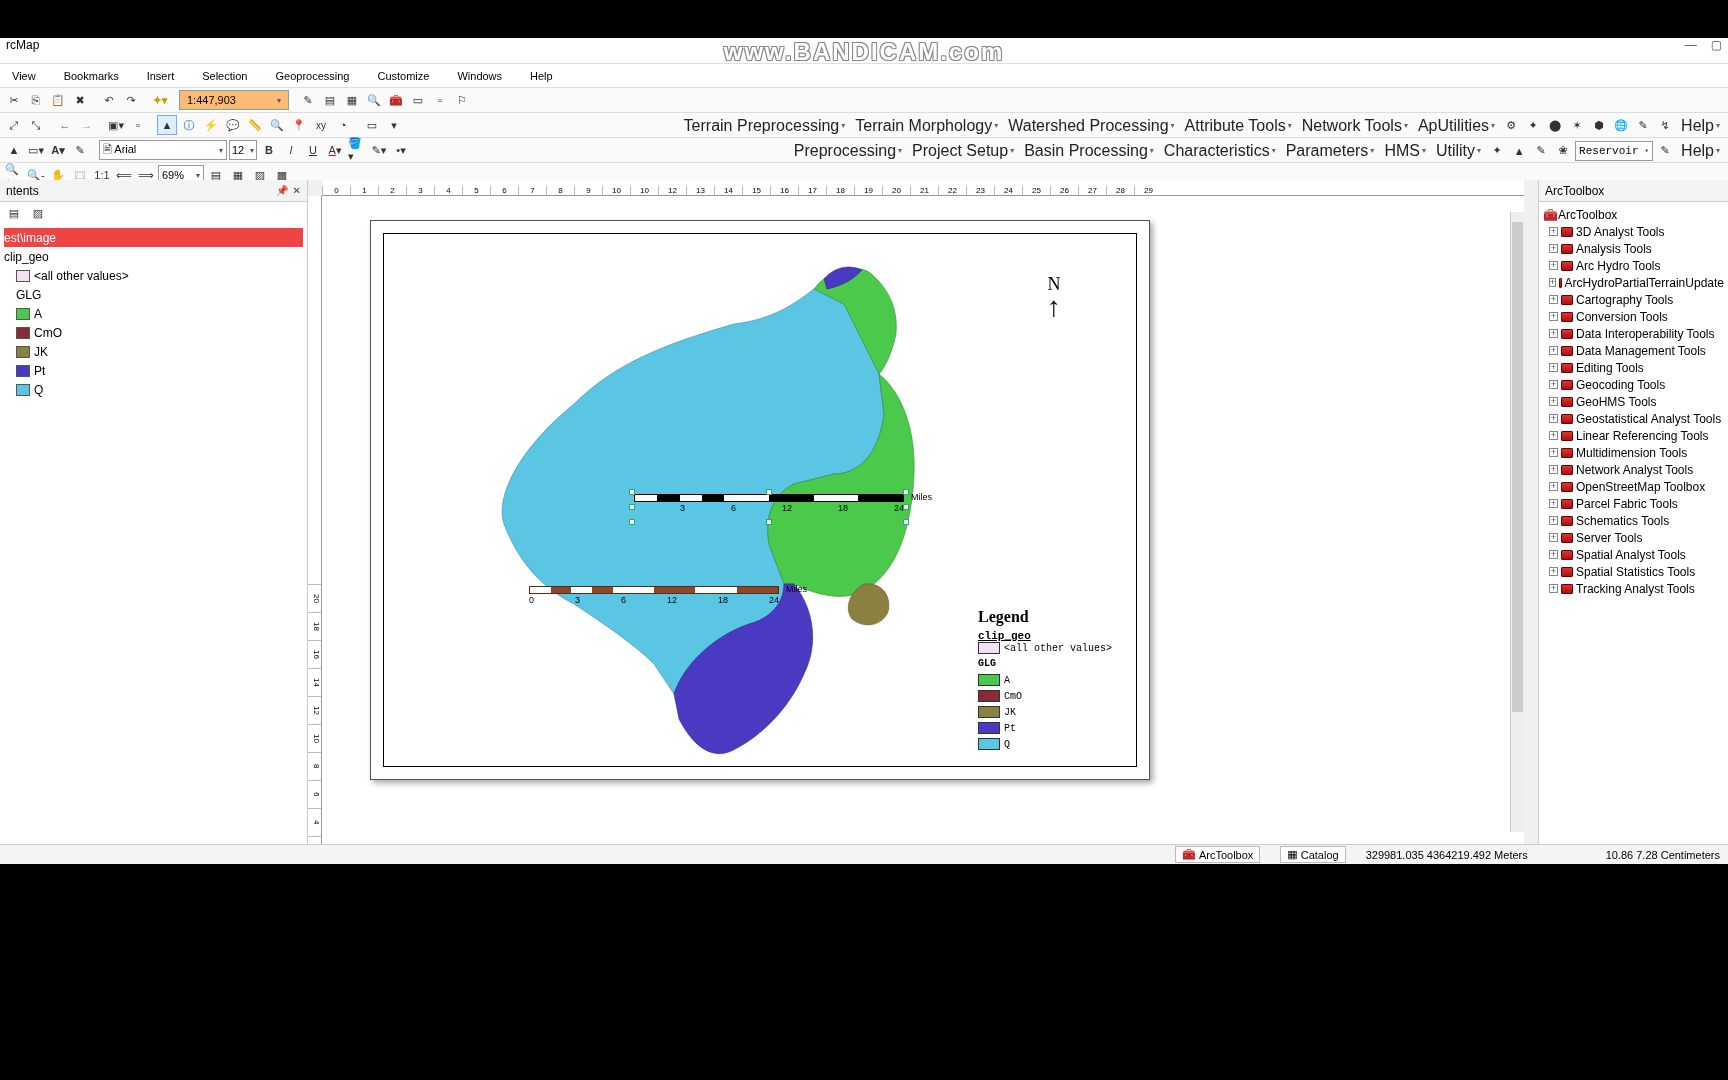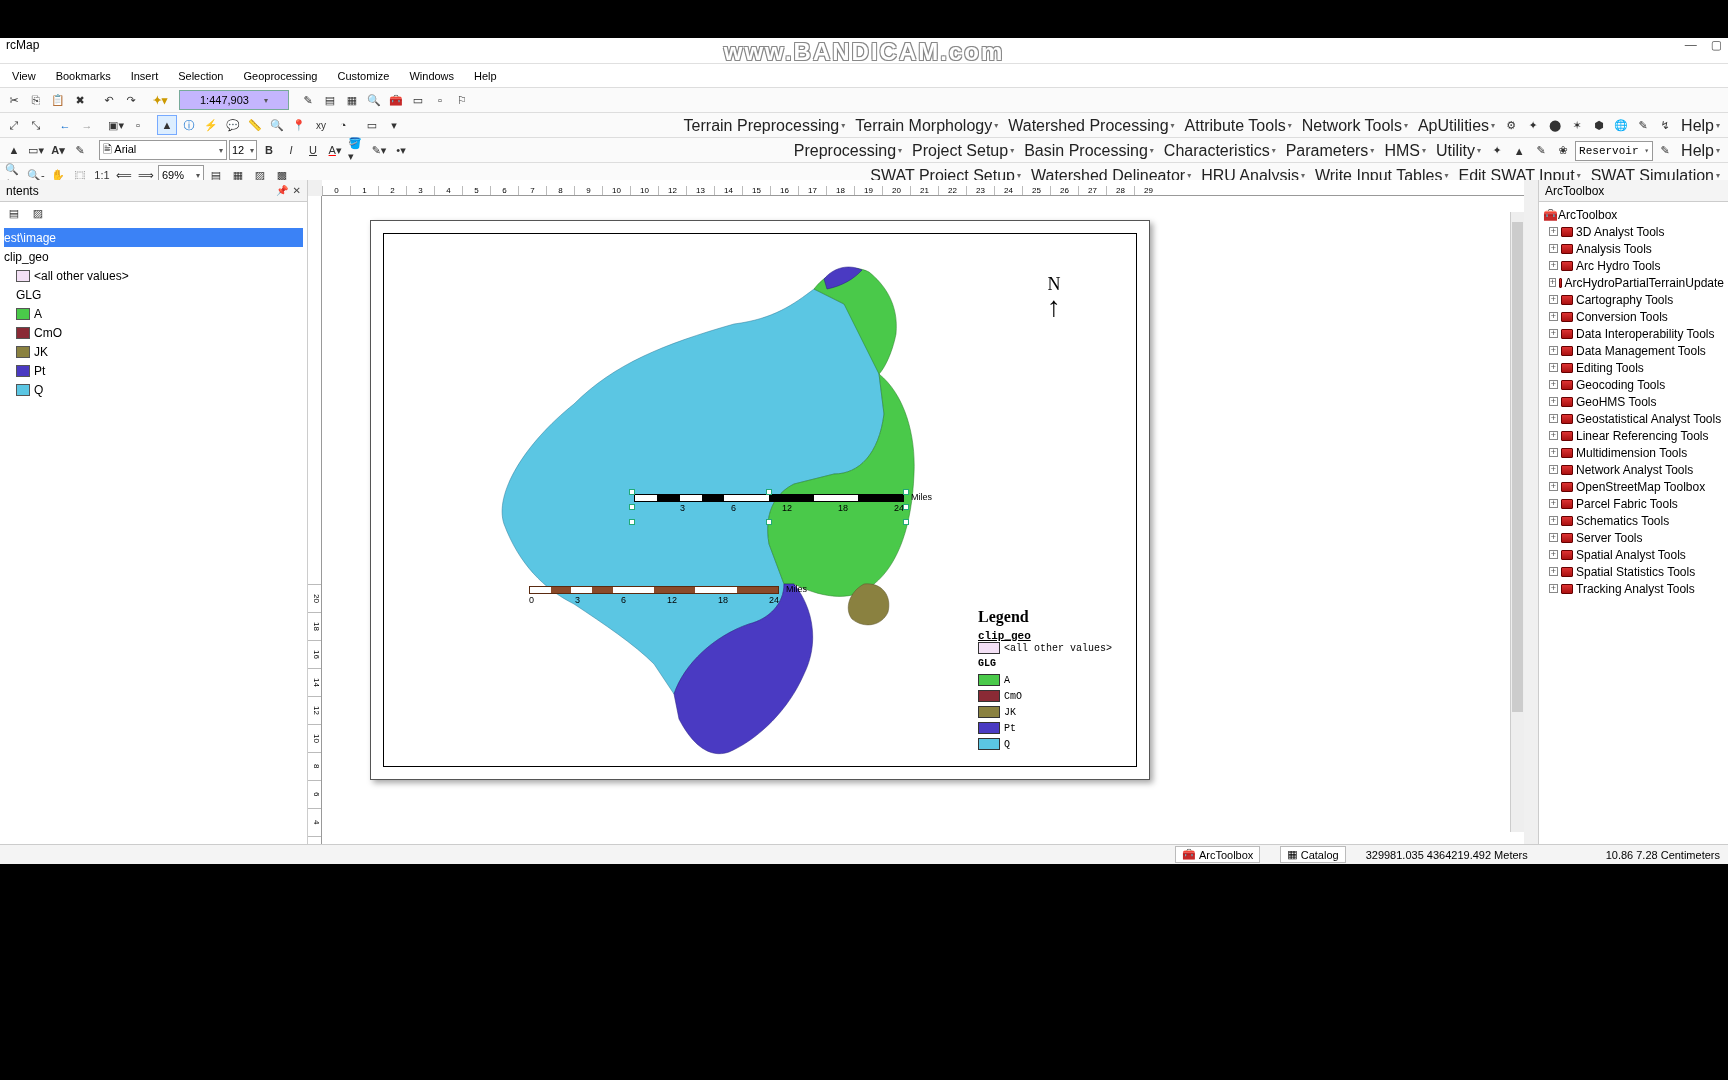--- a/index.html
+++ b/index.html
@@ -24,35 +24,35 @@
     text-shadow: -1px -1px 0 #888, 1px -1px 0 #888, -1px 1px 0 #888, 1px 1px 0 #888;
     pointer-events:none; z-index:50;
   }
   .titlebar {
     height:26px; display:flex; align-items:flex-start; padding:0 6px;
     background:#fff; border-bottom:1px solid #e0e0e0;
   }
   .titlebar .title-text { font-size:12px; flex:1; }
   .winbtns { display:flex; gap:14px; font-size:12px; color:#555;}
   .menubar {
-    height:24px; display:flex; align-items:center; gap:4px; padding:0 4px;
+    height:24px; display:flex; align-items:center; gap:12px; padding:0 4px;
     background:#fff; border-bottom:1px solid #ddd;
   }
   .menubar .mitem { padding:2px 8px; cursor:default; }
   .toolbar {
     height:25px; display:flex; align-items:center; gap:2px; padding:0 4px;
     border-bottom:1px solid #ddd; background:#fafafa; position:relative;
   }
   .tbtn {
     width:20px; height:20px; display:flex; align-items:center; justify-content:center;
     border:1px solid transparent; font-size:11px; color:#333;
   }
   .scale-input {
-    width:110px; height:20px; border:1px solid #7a9; font-size:11px; padding:0 20px;
-    background:#c4b5fd; display:flex; align-items:center; justify-content:space-between;
+    width:110px; height:20px; border:1px solid #7a9; font-size:11px; padding:0 7px;
+    background:#fdba74; display:flex; align-items:center; justify-content:space-between;
   }
   .dd-arrow { font-size:8px; color:#555;}
   .sep { width:5px; }
   .label-menu {
     padding:2px 4px; font-size:16px; color:#222; display:flex; align-items:center;
   }
   .label-menu::after { content:"▾"; font-size:8px; margin-left:2px; color:#666;}
   .right-cluster { position:absolute; right:4px; top:0; height:25px; display:flex; align-items:center; gap:2px;}
   .font-select {
     width:128px; height:20px; border:1px solid #999; font-size:11px; padding:0 3px;
@@ -78,21 +78,21 @@
     width:308px; background:#fff; border-right:1px solid #ccc; display:flex; flex-direction:column;
   }
   .panel-title {
     height:22px; display:flex; align-items:center; padding:0 6px; border-bottom:1px solid #ccc;
     font-size:12px; justify-content:space-between; background:#f4f4f4;
   }
   .pin-close { font-size:10px; color:#444; display:flex; gap:4px;}
   .toc-btns { height:22px; display:flex; align-items:center; padding:0 4px; gap:4px;}
   .toc-body { flex:1; padding:4px; overflow:auto; font-size:12px;}
   .toc-row { display:flex; align-items:center; height:19px; gap:4px; padding-left:0px;}
-  .toc-row.selected { background:#3b82f6; color:#fff; }
+  .toc-row.selected { background:#ef4444; color:#fff; }
   .sw { width:14px; height:12px; border:1px solid #555; flex-shrink:0;}
   .sw.allother { background:#f3e0f5; }
   .sw.A { background:#4ac94a; }
   .sw.CmO { background:#8a2a35; }
   .sw.JK { background:#8a8140; }
   .sw.Pt { background:#4a3ac2; }
   .sw.Q { background:#5bc6e3; }
   .map-area {
     flex:1; background:#f0f0f0; position:relative; overflow:hidden;
   }
@@ -317,28 +317,20 @@
   <div class="tbtn">⟹</div>
   <div class="zoom-select">
     <span>69%</span>
     <span class="dd-arrow">▾</span>
   </div>
   <div class="tbtn">▤</div>
   <div class="tbtn">▦</div>
   <div class="tbtn">▨</div>
   <div class="tbtn">▩</div>
 
-  <div class="right-cluster">
-    <span class="label-menu">SWAT Project Setup</span>
-    <span class="label-menu">Watershed Delineator</span>
-    <span class="label-menu">HRU Analysis</span>
-    <span class="label-menu">Write Input Tables</span>
-    <span class="label-menu">Edit SWAT Input</span>
-    <span class="label-menu">SWAT Simulation</span>
-  </div>
 </div>
 
 <div class="body-row">
 
   <div class="toc-panel">
     <div class="panel-title">
       <span>ntents</span>
       <span class="pin-close">
           <span>📌</span>
           <span>✕</span>

